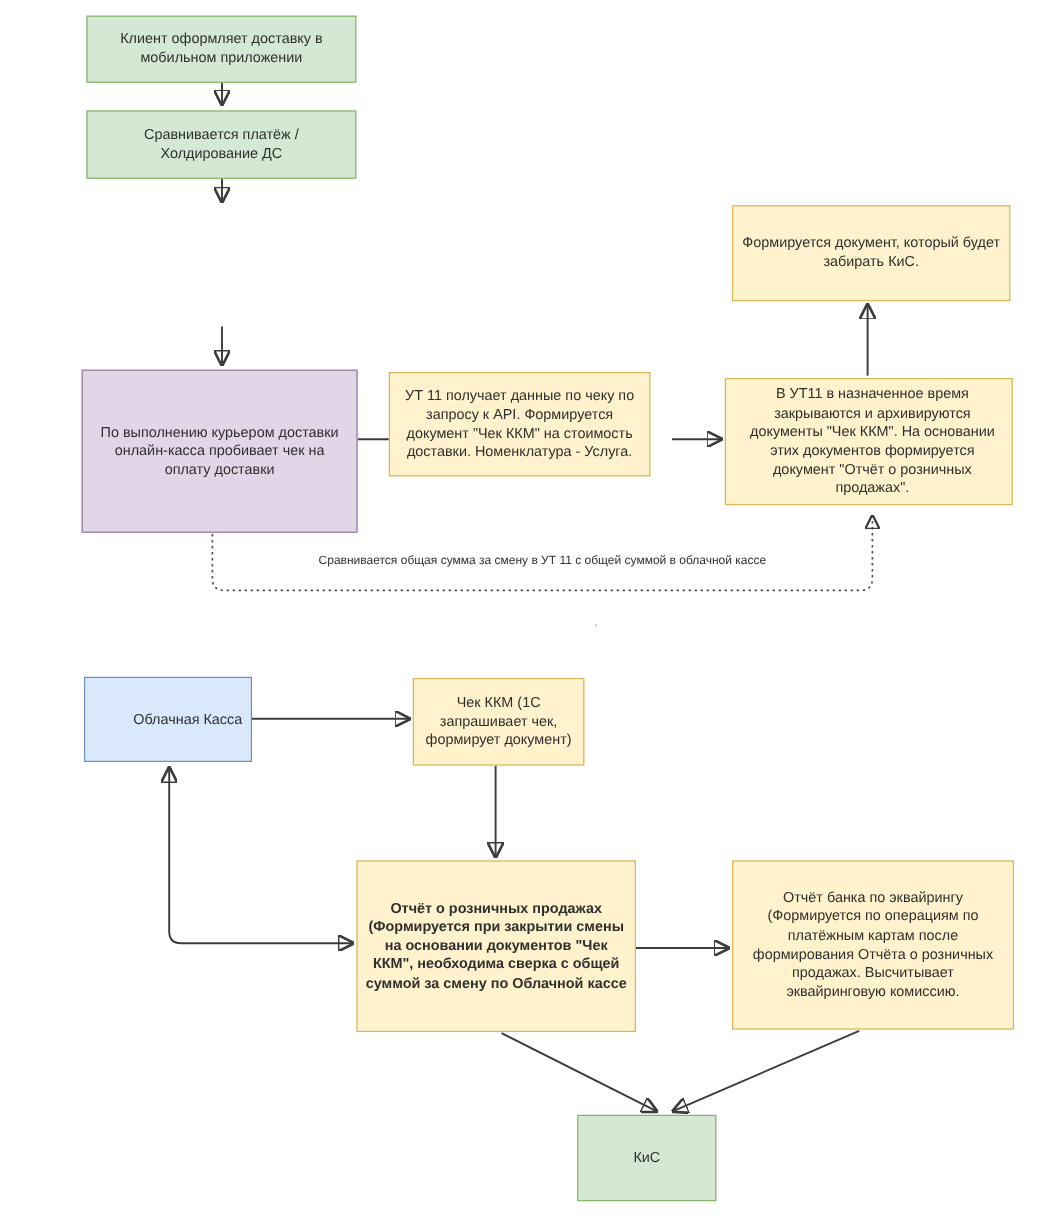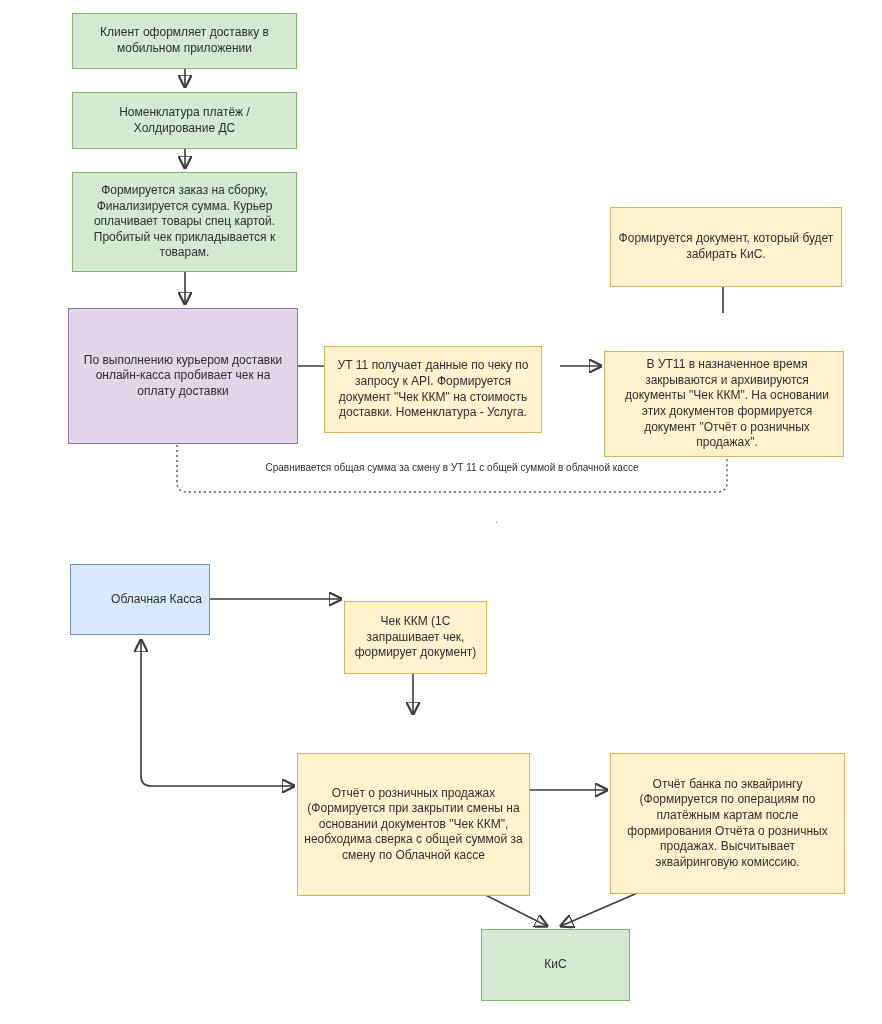--- a/index.html
+++ b/index.html
@@ -17,21 +17,21 @@
     align-items:center;
     justify-content:center;
     text-align:center;
     font-size:12px;
     line-height:1.3;
     color:#2f2f2f;
     padding:3px 6px;
     border:1px solid #000;
   }
   .green { background:var(--green-fill,#d5e8d4);  border-color:var(--green-stroke,#82b366); }
-  .yellow{ background:var(--yellow-fill,#fff2cc); border-color:var(--yellow-stroke,#d6b656);margin-top:36px; }
+  .yellow{ background:var(--yellow-fill,#fff2cc); border-color:var(--yellow-stroke,#d6b656); }
   .purple{ background:var(--purple-fill,#e1d5e7); border-color:var(--purple-stroke,#9673a6); }
   .blue  { background:var(--blue-fill,#dae8fc);   border-color:var(--blue-stroke,#6c8ebf);padding-left:39px; }
   #edges{position:absolute;left:0;top:0;width:882px;height:1024px;pointer-events:none;}
   #edges path, #edges line{stroke:var(--arrow,#3b3b3b);stroke-width:1.6;fill:none;}
   #edges .dashed{stroke:#4f4f4f;stroke-width:1.4;stroke-dasharray:2 3;}
   .edge-label{
     position:absolute;
     font-size:10px;
     color:#2f2f2f;
     text-align:center;
@@ -67,26 +67,23 @@
     <line x1="418" y1="861" x2="547" y2="926" marker-end="url(#arr)"></line>
     <line x1="716" y1="859" x2="561" y2="926" marker-end="url(#arr)"></line>
     <path class="dashed" d="M177,430 L177,482 Q177,492 187,492 L717,492 Q727,492 727,482 L727,430" marker-start="url(#arr)" marker-end="url(#arr)"></path>
   </svg>
 
   <div class="node green" style="left:72px;  top:13px;  width:225px; height:56px;">
     <span>Клиент оформляет доставку в мобильном приложении</span>
   </div>
 
   <div class="node green" style="left:72px;  top:92px;  width:225px; height:57px;">
-    <span>Номенклатура платёж / Холдирование ДС</span>
+    <span>Сравнивается платёж / Холдирование ДС</span>
   </div>
 
-  <div class="node green" style="left:72px;  top:172px; width:225px; height:100px;">
-    <span>Формируется заказ на сборку, Финализируется сумма. Курьер оплачивает товары спец картой. Пробитый чек прикладывается к товарам.</span>
-  </div>
 
   <div class="node purple" style="left:68px;  top:308px; width:230px; height:136px;">
     <span>По выполнению курьером доставки онлайн-касса пробивает чек на оплату доставки</span>
   </div>
 
   <div class="node yellow" style="left:324px; top:310px; width:218px; height:87px;">
     <span>УТ 11 получает данные по чеку по запросу к API. Формируется документ "Чек ККМ" на стоимость доставки. Номенклатура - Услуга.</span>
   </div>
 
   <div class="node yellow" style="left:604px; top:315px; width:240px; height:106px;padding-left:12px;">
@@ -98,29 +95,29 @@
   </div>
 
   <div class="node blue" style="left:70px;  top:564px; width:140px; height:71px;">
     <span>Облачная Касса</span>
   </div>
 
   <div class="node yellow" style="left:344px; top:565px; width:143px; height:73px;">
     <span>Чек ККМ (1С запрашивает чек, формирует документ)</span>
   </div>
 
-  <div class="node yellow" style="left:297px; top:717px; width:233px; height:143px;">
+  <div class="node yellow" style="left:297px; top:717px; width:233px; height:143px;font-weight:bold;">
     <span>Отчёт о розничных продажах (Формируется при закрытии смены на основании документов "Чек ККМ", необходима сверка с общей суммой за смену по Облачной кассе</span>
   </div>
 
   <div class="node yellow" style="left:610px; top:717px; width:235px; height:141px;">
     <span>Отчёт банка по эквайрингу (Формируется по операциям по платёжным картам после формирования Отчёта о розничных продажах. Высчитывает эквайринговую комиссию.</span>
   </div>
 
-  <div class="node green" style="left:481px; top:929px; width:149px; height:72px;">
+  <div class="node green" style="left:481px; top:929px; width:116px; height:72px;">
     <span>КиС</span>
   </div>
 
   <div class="edge-label" style="left:192px; top:462px; width:520px;">Сравнивается общая сумма за смену в УТ 11 с общей суммой в облачной кассе</div>
 
   <div class="stray" style="left:495px; top:513px;">.</div>
 
 </div>
 
 </body></html>

